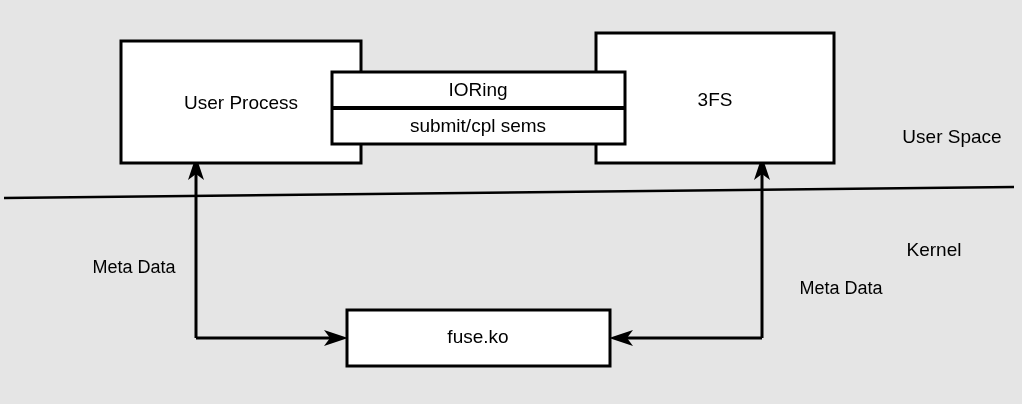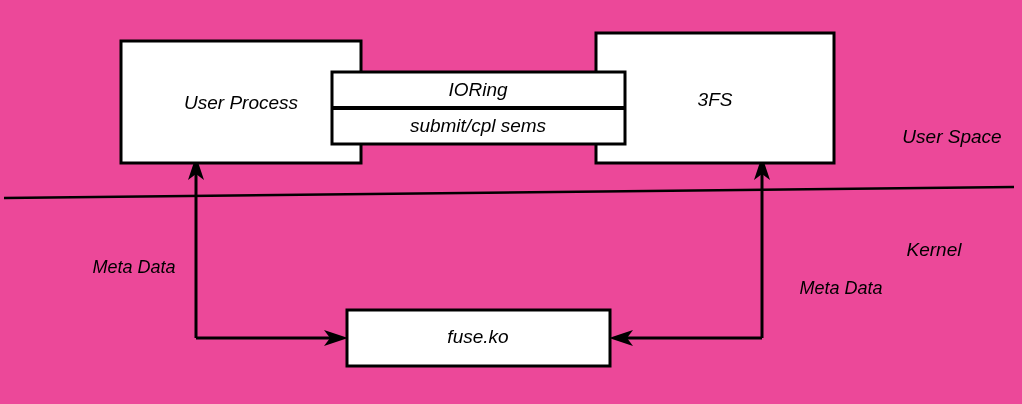--- a/index.html
+++ b/index.html
@@ -4,24 +4,23 @@
 <style>
   html, body {
     margin: 0;
     padding: 0;
     background: #ffffff;
   }
   #canvas {
     position: relative;
     width: 1022px;
     height: 404px;
-    background: #ec4899;
+    background: #e5e5e5;
     font-family: "Liberation Sans", sans-serif;
     overflow: hidden;
-    font-style: italic;
   }
   #diagram-svg {
     position: absolute;
     top: 0;
     left: 0;
     width: 1022px;
     height: 404px;
   }
   .box-label {
     font-family: "Liberation Sans", sans-serif;

